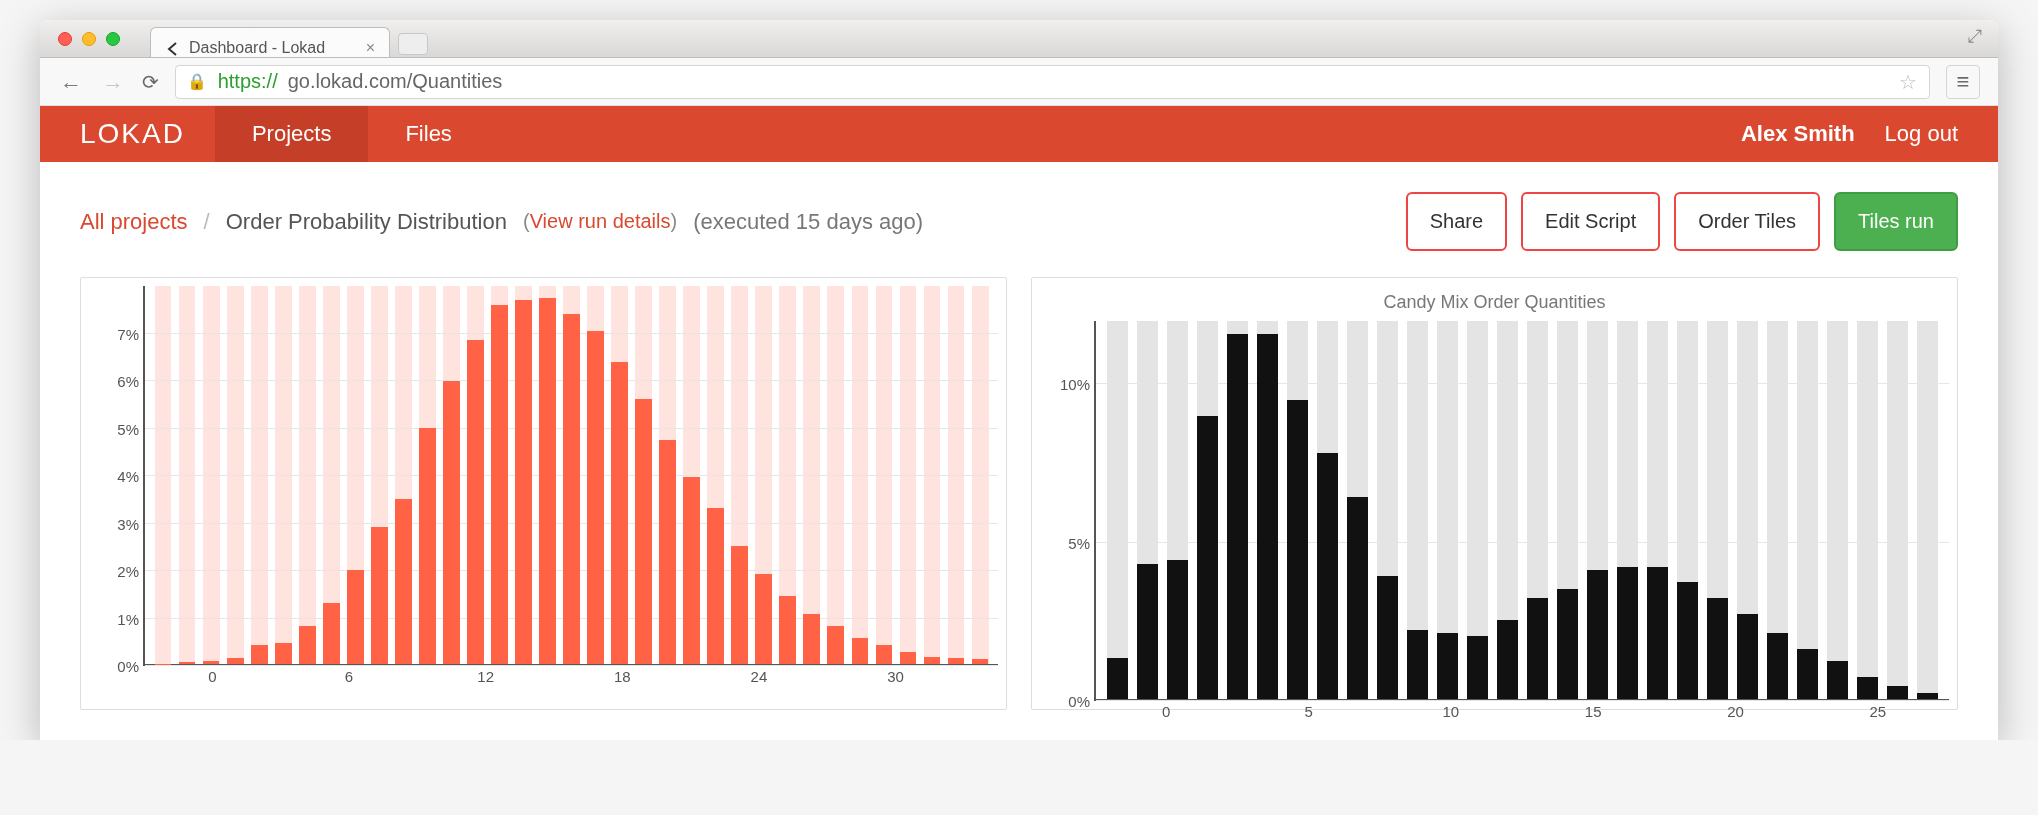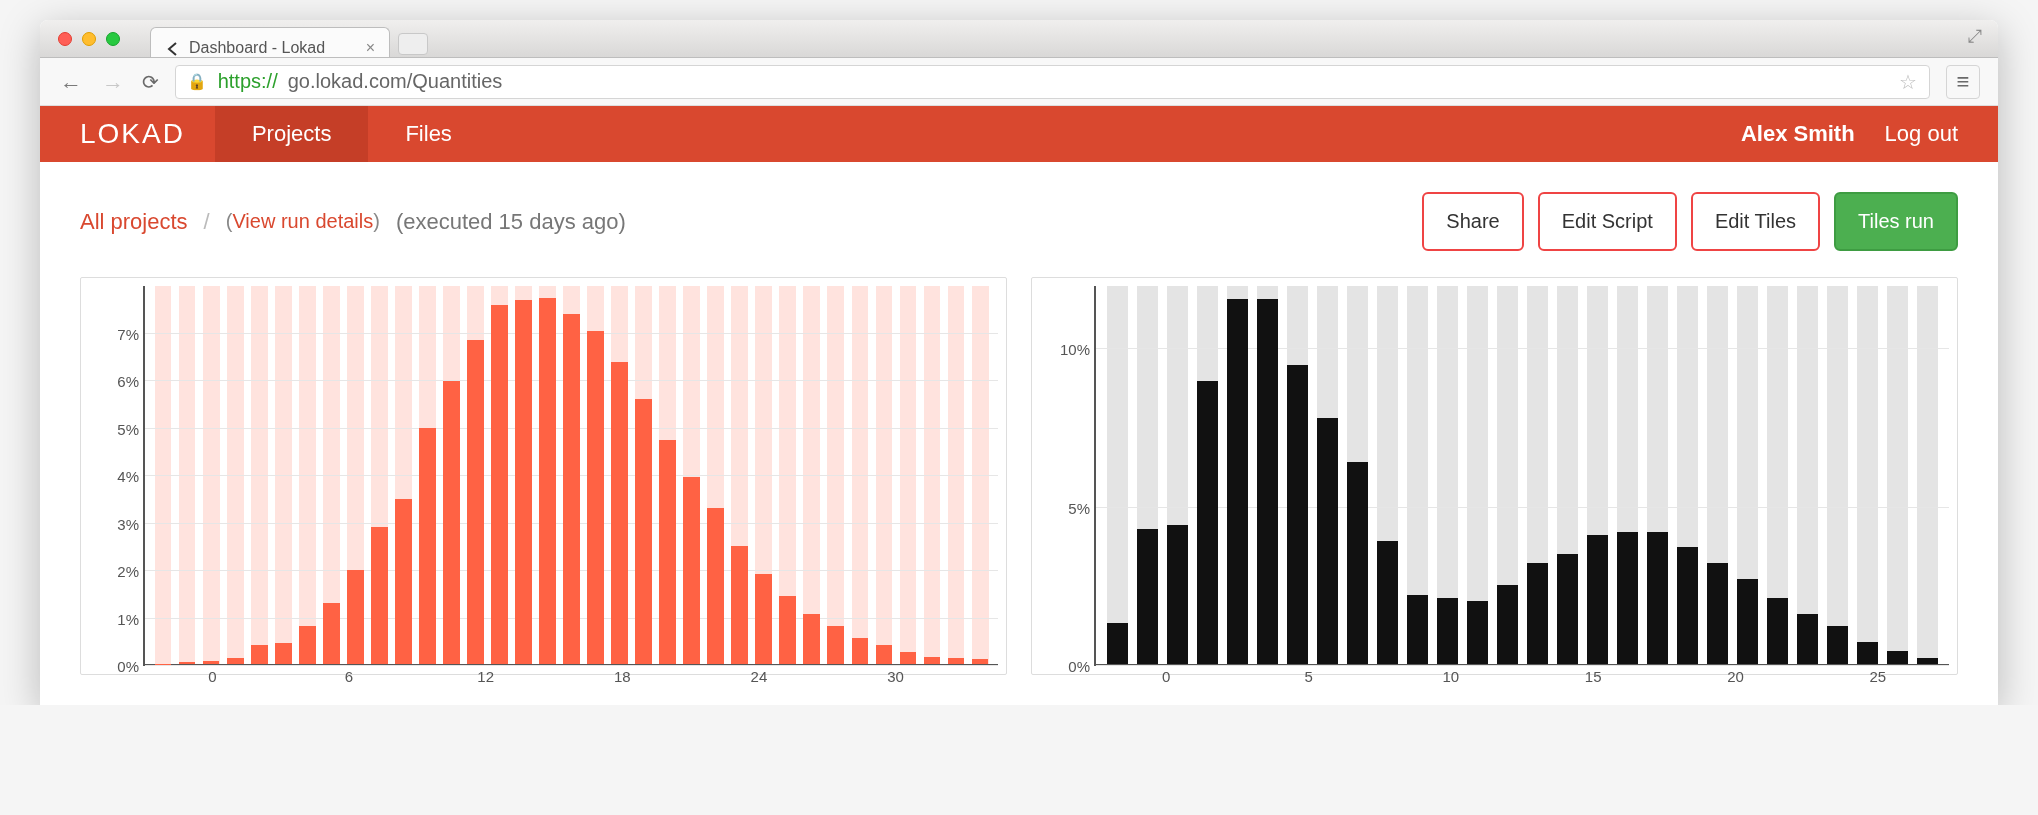--- a/index.html
+++ b/index.html
@@ -203,28 +203,29 @@
     <div class="header-right">
       <span class="user">Alex Smith</span>
       <span>Log out</span>
     </div>
   </div>
 
   <div class="content">
     <div class="breadcrumb-row">
       <span class="bc-link">All projects</span>
       <span class="bc-sep">/</span>
+      <span class="bc-current">Order Probability Distribution</span>
       <span class="run-details">
         <span class="paren">(</span><span>View run details</span><span class="paren">)</span>
       </span>
       <span class="executed">(executed 15 days ago)</span>
       <div class="toolbar">
         <button class="btn">Share</button>
         <button class="btn">Edit Script</button>
-        <button class="btn">Edit Tiles</button>
+        <button class="btn">Order Tiles</button>
         <button class="btn primary">Tiles run</button>
       </div>
     </div>
 
     <div class="tiles">
 
       <div class="tile">
         <div class="plot">
           <div class="y-axis">
               <div class="y-tick" style="bottom: 0px;">0%</div>
@@ -393,20 +394,21 @@
             <div class="y-grid" style="bottom: 95px;"></div>
             <div class="y-grid" style="bottom: 142.5px;"></div>
             <div class="y-grid" style="bottom: 190px;"></div>
             <div class="y-grid" style="bottom: 237.5px;"></div>
             <div class="y-grid" style="bottom: 285px;"></div>
             <div class="y-grid" style="bottom: 332.5px;"></div>
           </div>
       </div>
 
       <div class="tile">
+        <div class="tile-title">Candy Mix Order Quantities</div>
         <div class="plot">
           <div class="y-axis">
               <div class="y-tick" style="bottom: 0px;">0%</div>
               <div class="y-tick" style="bottom: 158.333px;">5%</div>
               <div class="y-tick" style="bottom: 316.667px;">10%</div>
             </div>
           <div class="plot-area">
             <div class="bars">
                 <div class="slot">
                   <div class="bg" style="background: rgb(228, 228, 228);"></div>

